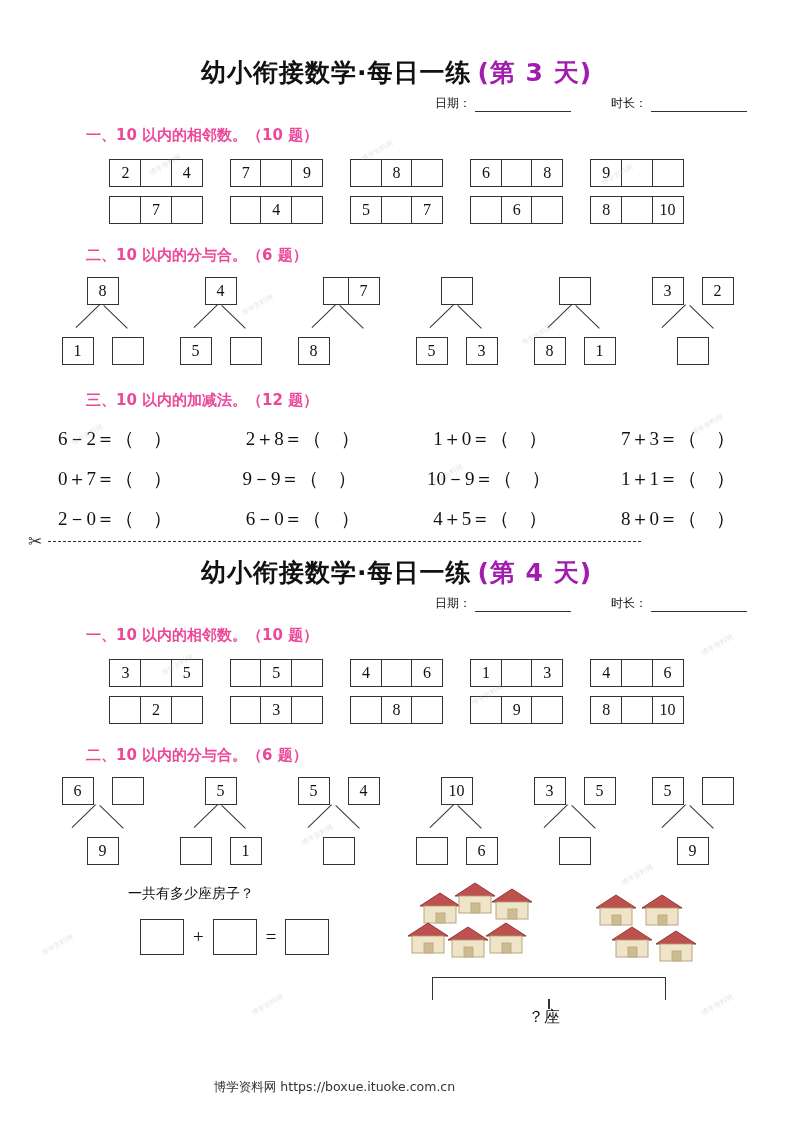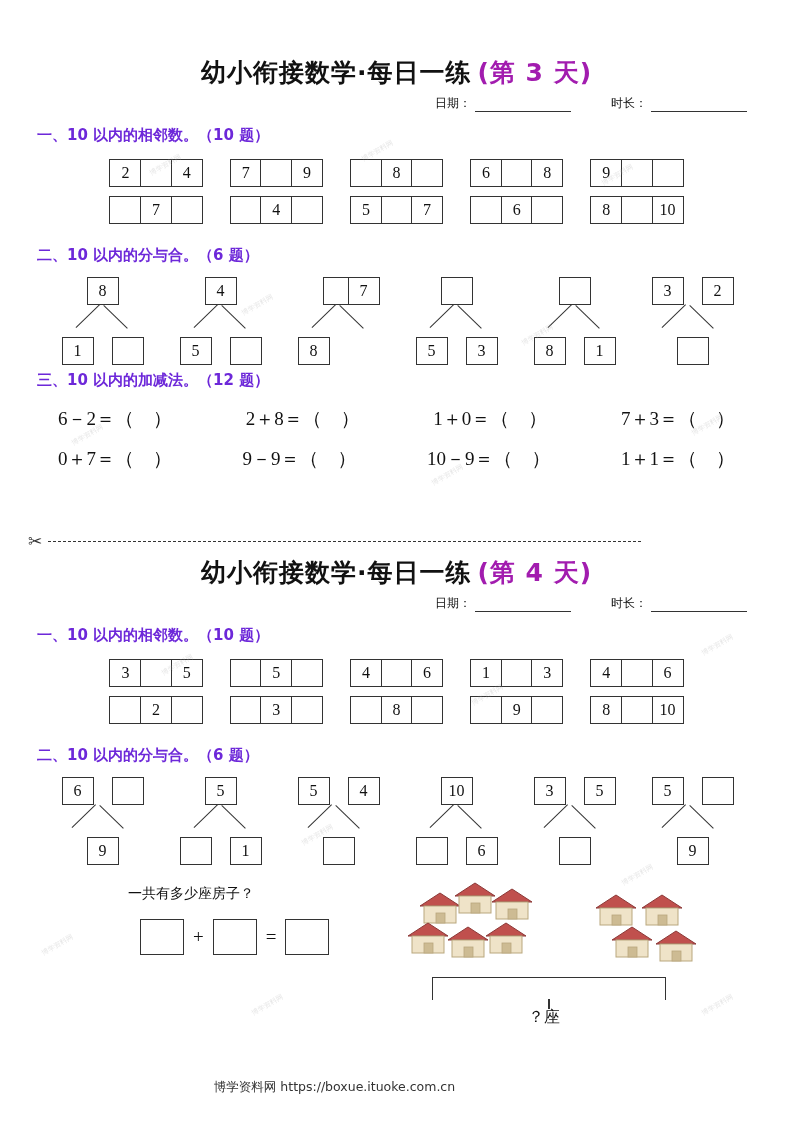--- a/index.html
+++ b/index.html
@@ -26,22 +26,22 @@
     display:flex;justify-content:flex-end;gap:40px;
     font-family:"DejaVu Sans", sans-serif;font-size:12px;color:#111;
     padding-right:46px;margin-top:6px;
   }
   .meta-item{display:flex;align-items:flex-end;gap:4px;}
   .meta-line{display:inline-block;width:96px;border-bottom:1px solid #333;height:13px;}
 
   
   .sec-head{
     font-family:"DejaVu Sans", sans-serif;
-    font-size:15px;font-weight:bold;color:#6d28d9;
-    padding-left:37px;
+    font-size:15px;font-weight:bold;color:#ec4899;
+    padding-left:86px;
   }
 
   
   .nb-wrap{display:flex;justify-content:center;gap:27px;}
   .nb-group{display:flex;flex-direction:column;gap:9px;}
   .nb-row{display:flex;}
   .cell{
     width:30px;height:26px;
     border:1.4px solid #333;
     margin-left:-1.4px;
@@ -242,33 +242,39 @@
       </div>
       <div class="tree">
         <div class="tbox" style="left:8px;top:0;">3</div>
         <div class="tbox" style="left:58px;top:0;">2</div>
         <div class="leg" style="left:42px;top:28px;width:33px;transform:rotate(136deg);"></div>
         <div class="leg" style="left:46px;top:28px;width:33px;transform:rotate(44deg);"></div>
         <div class="tbox" style="left:33px;top:60px;"></div>
       </div>
     </div>
 
-    <div class="sec-head" style="margin-top:4px;">三、10 以内的加减法。（12 题）</div>
+    <div class="sec-head" style="margin-top:24px;">三、10 以内的加减法。（12 题）</div>
     <div class="arith" style="margin-top:16px;">
       <div class="arith-row">
         <span class="eq">6－2＝（    ）</span>
         <span class="eq">2＋8＝（    ）</span>
         <span class="eq">1＋0＝（    ）</span>
         <span class="eq">7＋3＝（    ）</span>
       </div>
       <div class="arith-row">
         <span class="eq">0＋7＝（    ）</span>
         <span class="eq">9－9＝（    ）</span>
         <span class="eq">10－9＝（    ）</span>
         <span class="eq">1＋1＝（    ）</span>
+      </div>
+      <div class="arith-row">
+        <span class="eq">2－0＝（    ）</span>
+        <span class="eq">6－0＝（    ）</span>
+        <span class="eq">4＋5＝（    ）</span>
+        <span class="eq">8＋0＝（    ）</span>
       </div>
     </div>
   </div>
 
   <div class="divider" style="top:533px;">
     <span class="scissor">✂</span>
     <span class="dash"></span>
   </div>
 
   <div style="position:absolute;left:0;top:556px;width:793px;">

